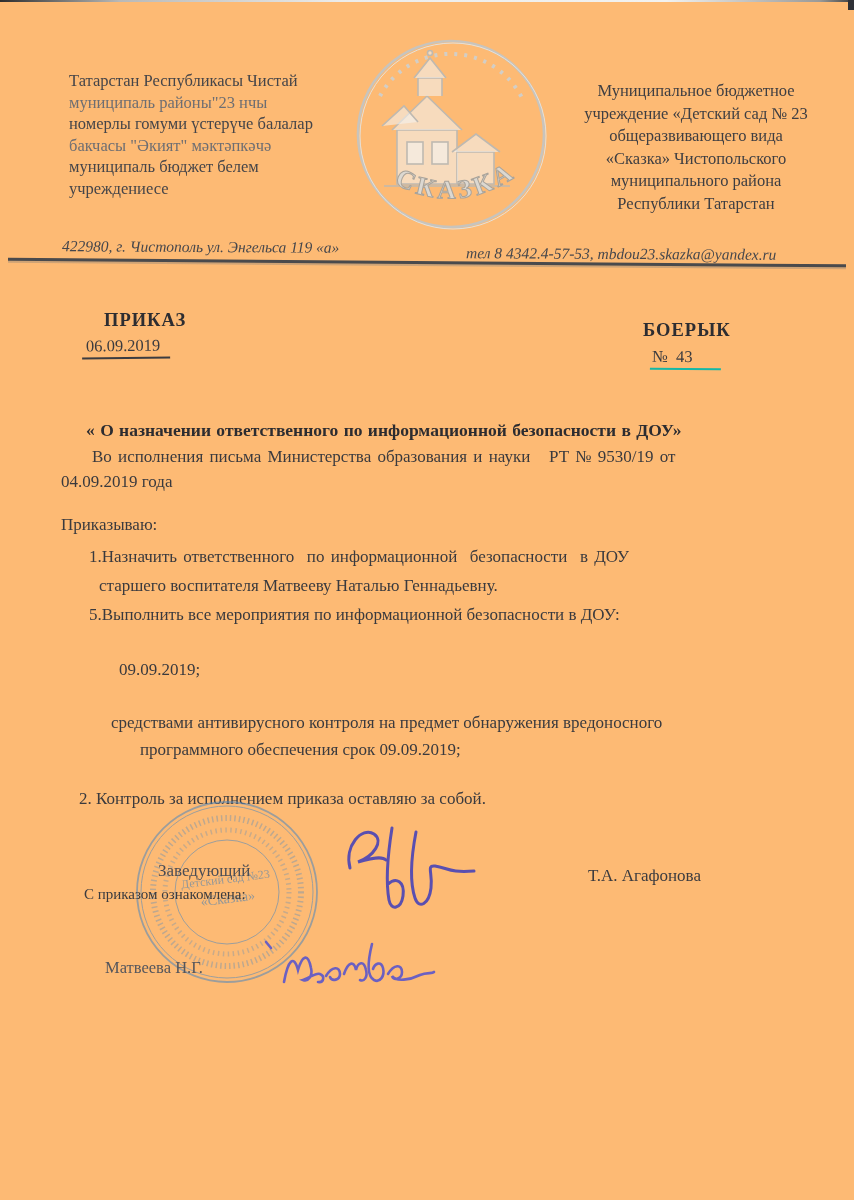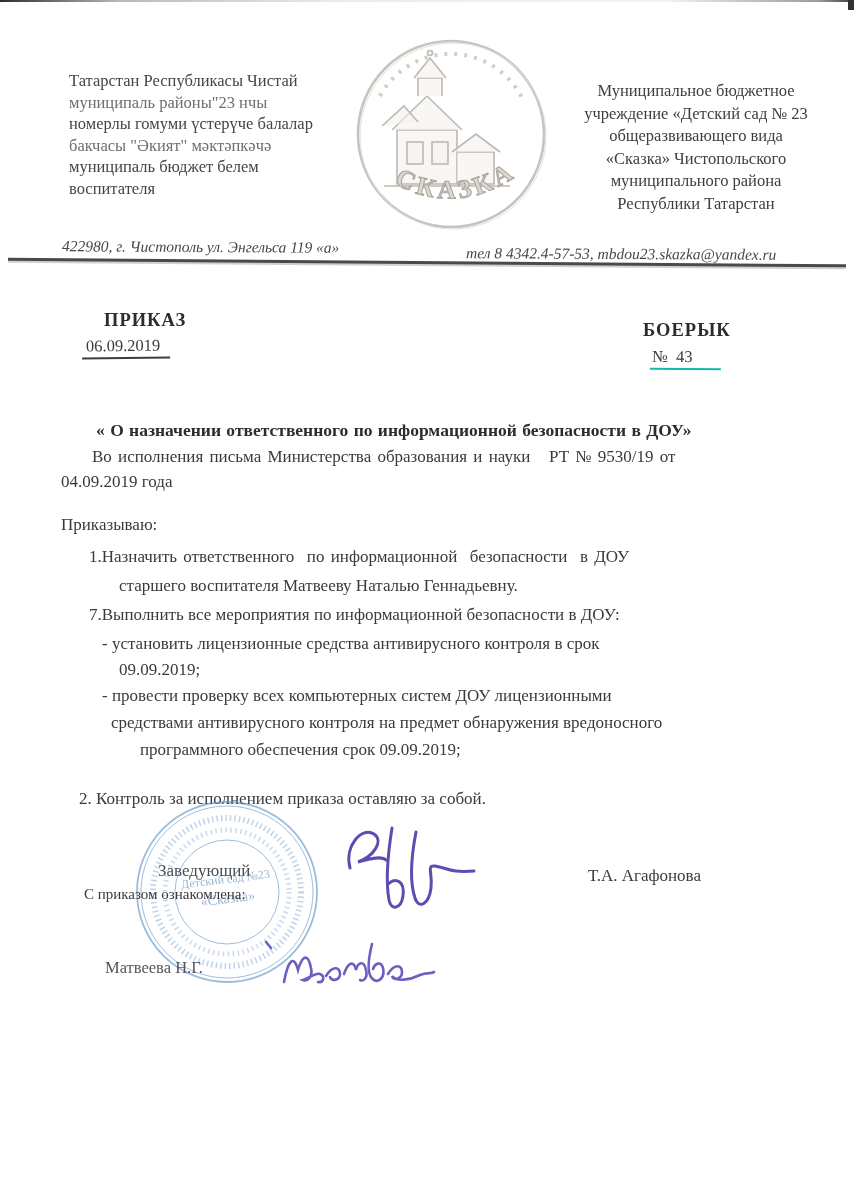--- a/index.html
+++ b/index.html
@@ -1,20 +1,20 @@
 <!DOCTYPE html>
 <html><head>
 <meta charset="utf-8">
 <style>
   html,body{margin:0;padding:0;background:#e8e8e6;}
   .page{
     position:relative;
     width:854px;height:1200px;
     margin:0 auto;
-    background:#ffffff;
+    background:#fdba74;
     overflow:hidden;
     font-family:"Liberation Serif","DejaVu Serif",serif;
     color:#3b3b3f;
   }
   .line{position:absolute;white-space:pre;}
   
   .scan-top{position:absolute;top:0;left:0;width:854px;height:2px;
     background:linear-gradient(90deg,#2e2e2e 0%,#b9b9b7 14%,#ececea 40%,#f2f2f0 78%,#9a9a98 96%,#3a3a3a 100%);}
   .corner-tr{position:absolute;top:0;right:0;width:6px;height:10px;background:#2f3136;}
   
@@ -26,27 +26,27 @@
   .addr-right{position:absolute;left:466px;top:245px;font-style:italic;font-size:15.5px;color:#46474c;transform:rotate(0.3deg);}
   .rule{position:absolute;left:8px;top:261px;width:838px;height:3px;background:#4a4a4c;
     box-shadow:0 2px 0 rgba(120,120,120,.35);transform:rotate(0.45deg);}
   
   .order-label{font-weight:bold;font-size:18.5px;letter-spacing:1px;color:#2d2d31;}
   .prikaz{left:104px;top:310px;}
   .prikaz-date{left:82px;top:336px;font-size:16.5px;padding:0 10px 1px 4px;border-bottom:2px solid #3c3c40;transform:rotate(-0.8deg);}
   .boeryk{left:643px;top:320px;}
   .boeryk-num{left:650px;top:347px;font-size:16.5px;padding:0 28px 1px 2px;border-bottom:2px solid #14b8a6;transform:rotate(0.5deg);}
   
-  .title{left:86px;top:420px;font-weight:bold;font-size:17.5px;color:#2c2c30;word-spacing:1px;margin-left:10px;}
+  .title{left:86px;top:420px;font-weight:bold;font-size:17.5px;color:#2c2c30;word-spacing:1px;}
   .body-text{font-size:17px;color:#3a3a3e;}
   .pre1{left:92px;top:447px;word-spacing:2px;text-align:right;}
   .pre2{left:61px;top:472px;}
   .directive{left:61px;top:515px;}
   .bl0{left:89px;top:547px;word-spacing:2px;}
-  .bl1{left:99px;top:576px;margin-left:20px;}
+  .bl1{left:99px;top:576px;}
   .bl2{left:89px;top:605px;}
   .bl3{left:102px;top:634px;}
   .bl4{left:119px;top:660px;}
   .bl5{left:102px;top:686px;}
   .bl6{left:111px;top:713px;}
   .bl7{left:111px;top:740px;margin-left:29px;}
   .bl8{left:79px;top:789px;}
   
   .stamp{position:absolute;left:130px;top:795px;}
   .sig1{position:absolute;left:338px;top:818px;}
@@ -63,21 +63,21 @@
 
   <div class="scan-top"></div>
   <div class="corner-tr"></div>
 
   <div class="org-left">
     <div class="l1">Татарстан Республикасы Чистай</div>
     <div class="l2">муниципаль районы"23 нчы</div>
     <div class="l3">номерлы гомуми үстерүче балалар</div>
     <div class="l4">бакчасы "Әкият" мәктәпкәчә</div>
     <div class="l5">муниципаль бюджет белем</div>
-    <div class="l6">воспитателя</div>
+    <div class="l6">учреждениесе</div>
   </div>
 
   <svg class="seal" width="200" height="200" viewBox="0 0 200 200">
     <circle cx="99" cy="100" r="93" fill="none" stroke="#c8c4bd" stroke-width="2.6"></circle>
     <circle cx="99" cy="100" r="93" fill="none" stroke="#e4e1db" stroke-width="1" transform="translate(2,2)"></circle>
     <path d="M 28 62 A 80 80 0 0 1 170 64" fill="none" stroke="#d2cec7" stroke-width="4" stroke-dasharray="3 7"></path>
     <g stroke="#beb9b1" stroke-width="1.6" fill="rgba(244,242,238,0.6)">
       <path d="M 45 150 L 45 96 L 105 96 L 105 150 Z"></path>
       <path d="M 40 96 L 75 62 L 110 96"></path>
       <rect x="55" y="108" width="16" height="22"></rect>
@@ -114,24 +114,22 @@
   <div class="line order-label boeryk">БОЕРЫК</div>
   <div class="line boeryk-num">№  43</div>
 
   <div class="line title">« О назначении ответственного по информационной безопасности в ДОУ»</div>
   <div class="line body-text pre1">Во исполнения письма Министерства образования и науки   РТ № 9530/19 от</div>
   <div class="line body-text pre2">04.09.2019 года</div>
   <div class="line body-text directive">Приказываю:</div>
 
   <div class="line body-text bl0">1.Назначить ответственного  по информационной  безопасности  в ДОУ</div>
   <div class="line body-text bl1">старшего воспитателя Матвееву Наталью Геннадьевну.</div>
-  <div class="line body-text bl2">7.Выполнить все мероприятия по информационной безопасности в ДОУ:</div>
-  <div class="line body-text bl3">- установить лицензионные средства антивирусного контроля в срок</div>
+  <div class="line body-text bl2">5.Выполнить все мероприятия по информационной безопасности в ДОУ:</div>
   <div class="line body-text bl4">09.09.2019;</div>
-  <div class="line body-text bl5">- провести проверку всех компьютерных систем ДОУ лицензионными</div>
   <div class="line body-text bl6">средствами антивирусного контроля на предмет обнаружения вредоносного</div>
   <div class="line body-text bl7">программного обеспечения срок 09.09.2019;</div>
   <div class="line body-text bl8">2. Контроль за исполнением приказа оставляю за собой.</div>
 
   <svg class="stamp" width="195" height="195" viewBox="0 0 195 195">
     <g opacity="0.55">
       <circle cx="97" cy="97" r="90" fill="none" stroke="#4d87be" stroke-width="1.8"></circle>
       <circle cx="97" cy="97" r="86" fill="none" stroke="#4d87be" stroke-width="1"></circle>
       <circle cx="97" cy="97" r="74" fill="none" stroke="#4d87be" stroke-width="6" stroke-dasharray="1.5 3" opacity="0.65"></circle>
       <circle cx="97" cy="97" r="62" fill="none" stroke="#4d87be" stroke-width="5" stroke-dasharray="1.5 3.5" opacity="0.55"></circle>

